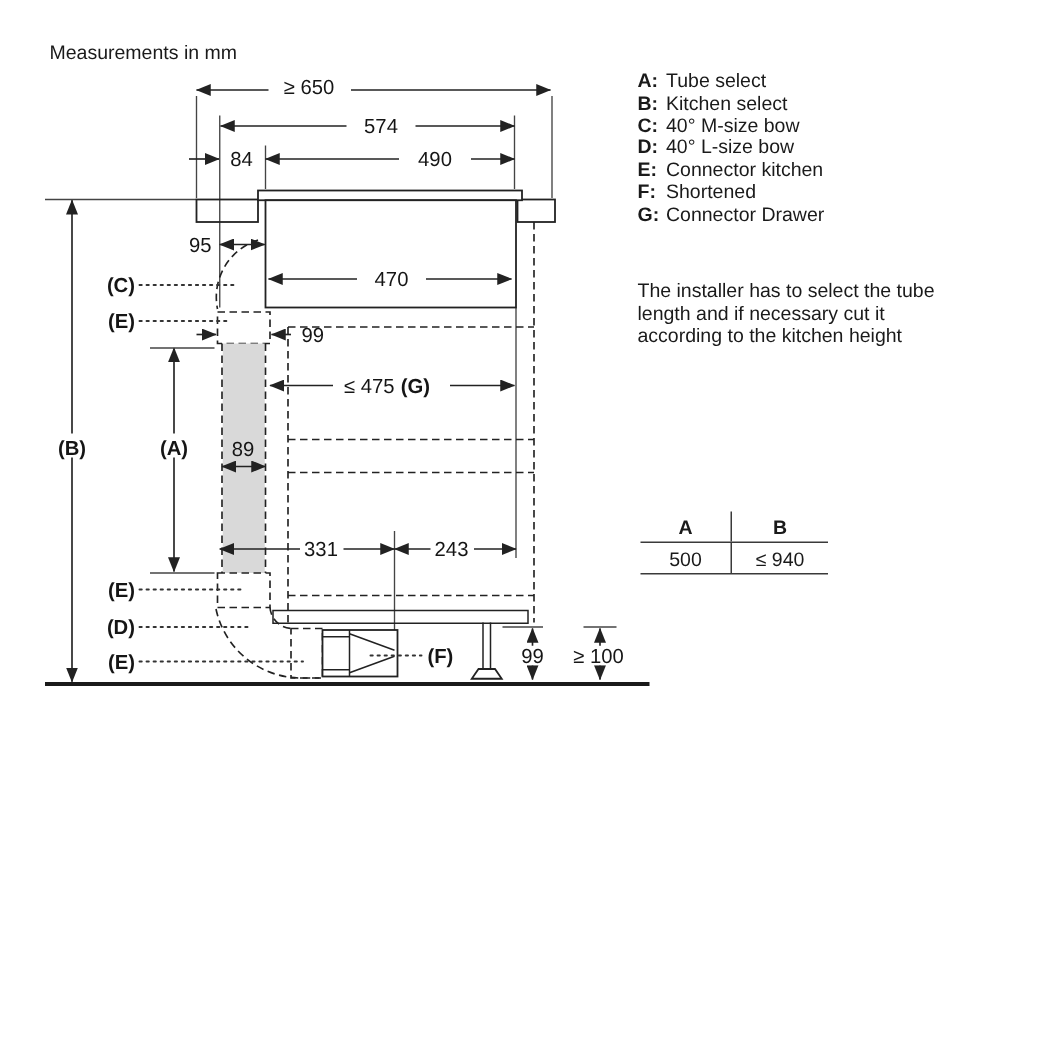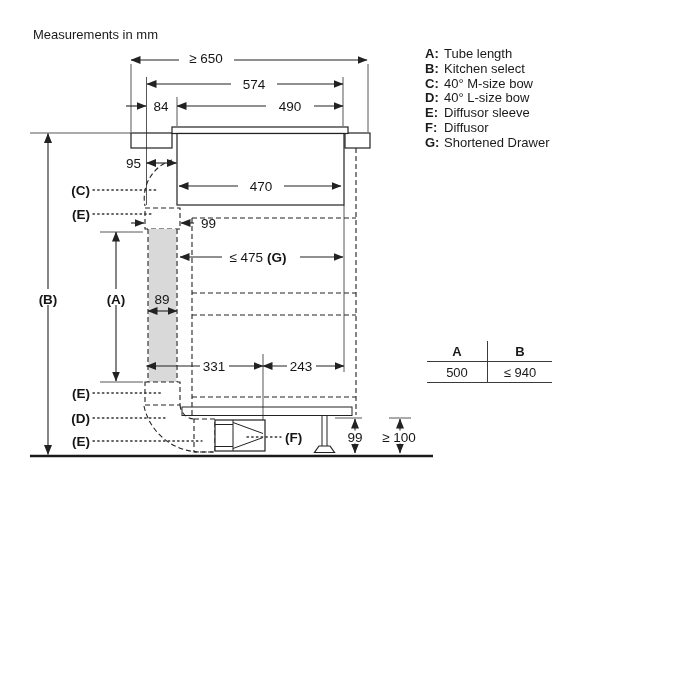--- a/index.html
+++ b/index.html
@@ -167,48 +167,53 @@
       <text class="t tb te" x="90" y="397.7">(E)</text>
       <text class="t tb te" x="90" y="422.7">(D)</text>
       <text class="t tb te" x="90" y="445.7">(E)</text>
       <text class="t tb ts" x="285" y="441.7">(F)</text>
     </g>
   </svg>
 
   <div class="legend">
     <div class="lrow">
         <span class="lkey">A:</span>
-        <span>Tube length</span>
+        <span>Tube select</span>
       </div>
     <div class="lrow">
         <span class="lkey">B:</span>
         <span>Kitchen select</span>
       </div>
     <div class="lrow">
         <span class="lkey">C:</span>
         <span>40° M-size bow</span>
       </div>
     <div class="lrow">
         <span class="lkey">D:</span>
         <span>40° L-size bow</span>
       </div>
     <div class="lrow">
         <span class="lkey">E:</span>
-        <span>Diffusor sleeve</span>
+        <span>Connector kitchen</span>
       </div>
     <div class="lrow">
         <span class="lkey">F:</span>
-        <span>Diffusor</span>
+        <span>Shortened</span>
       </div>
     <div class="lrow">
         <span class="lkey">G:</span>
-        <span>Shortened Drawer</span>
+        <span>Connector Drawer</span>
       </div>
   </div>
 
+  <div class="note">
+    <div>The installer has to select the tube</div>
+    <div>length and if necessary cut it</div>
+    <div>according to the kitchen height</div>
+  </div>
 
   <div class="tbl">
     <div class="tr th">
       <div class="td a">A</div>
       <div class="td b">B</div>
     </div>
     <div class="tr r1">
       <div class="td a">500</div>
       <div class="td b">≤ 940</div>
     </div>

